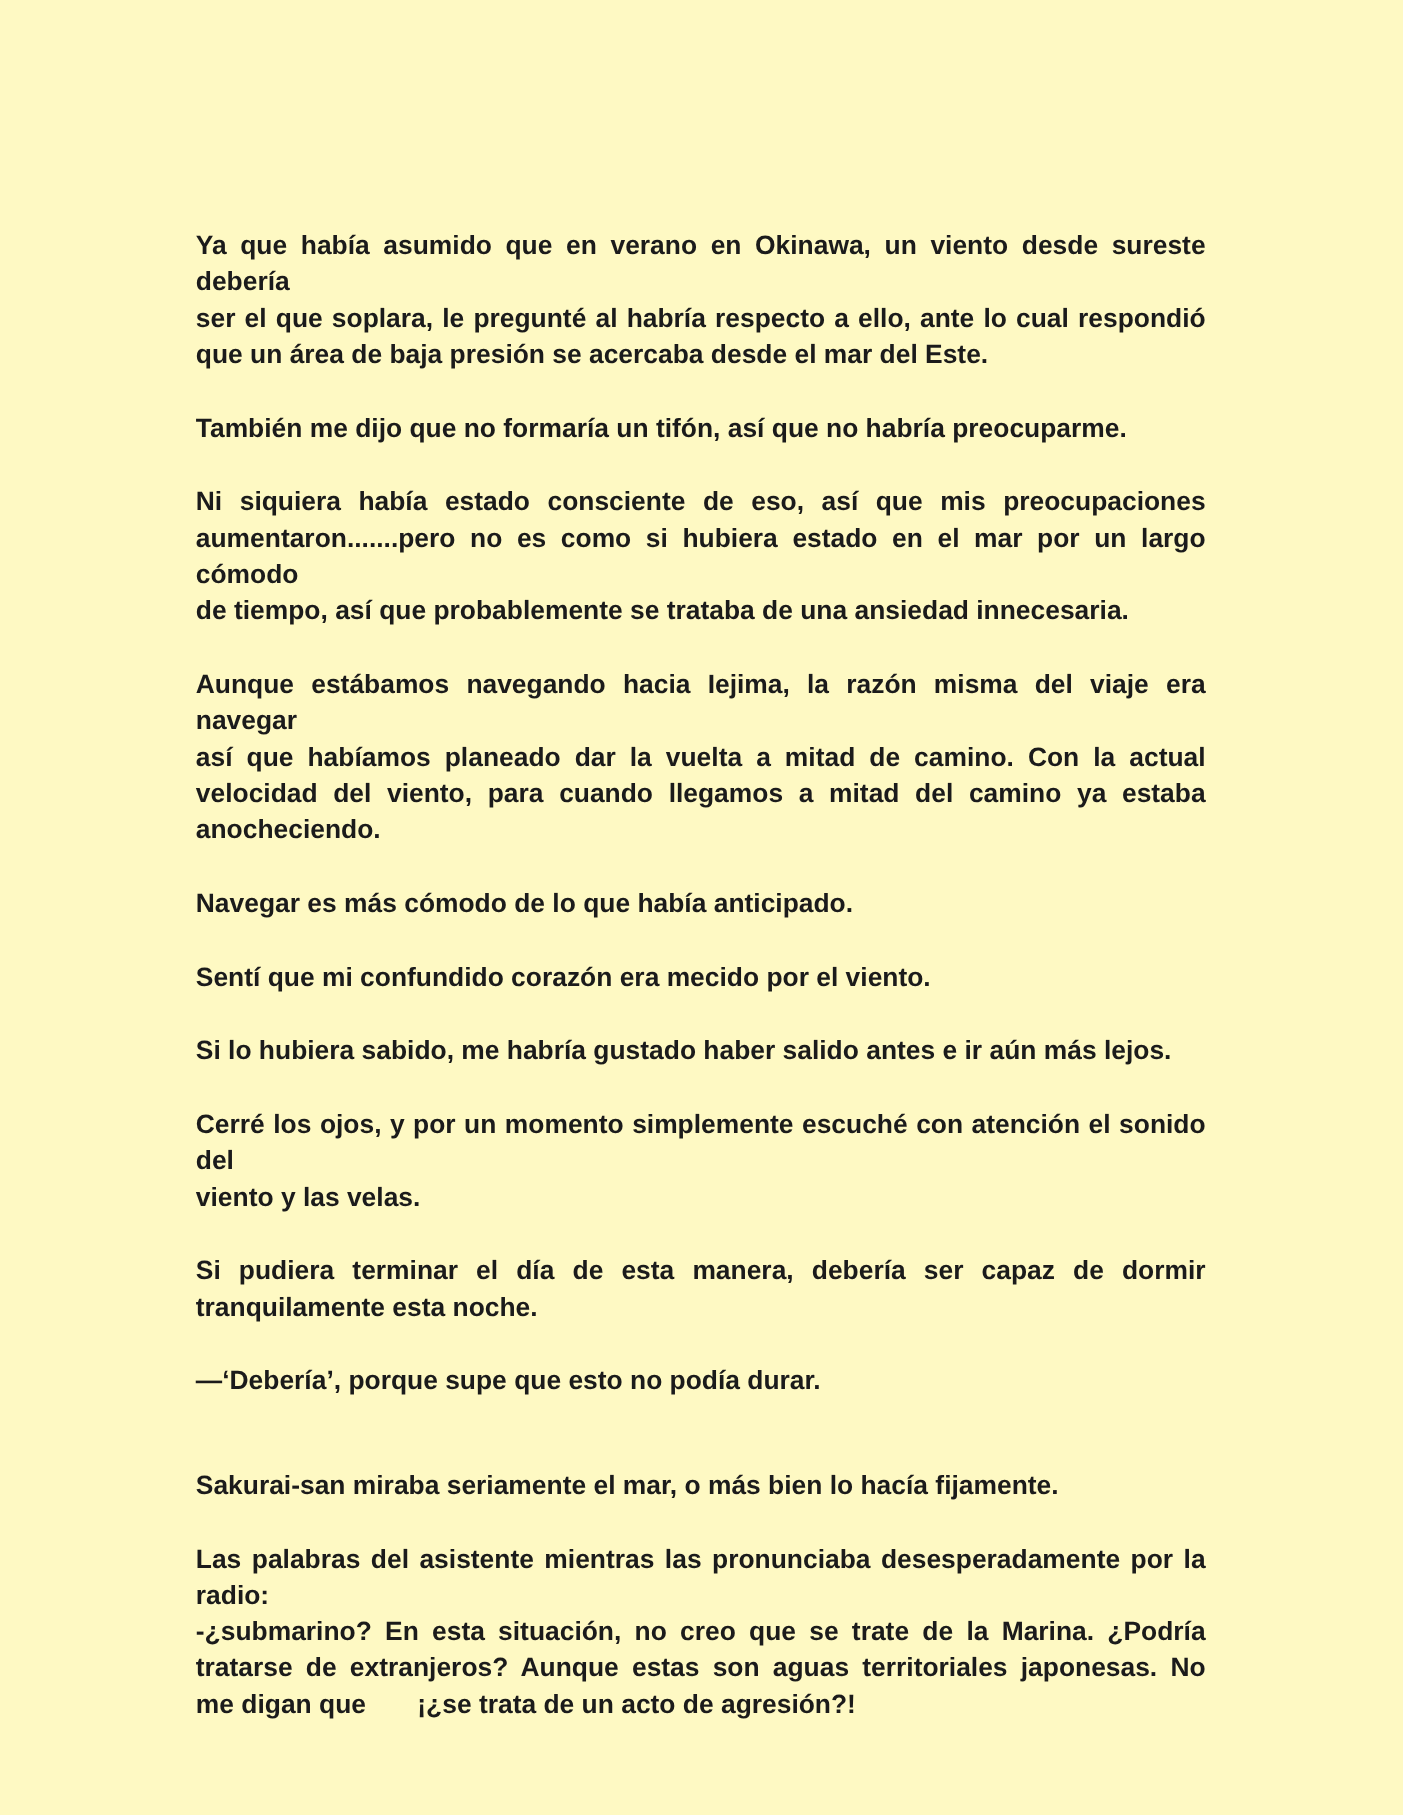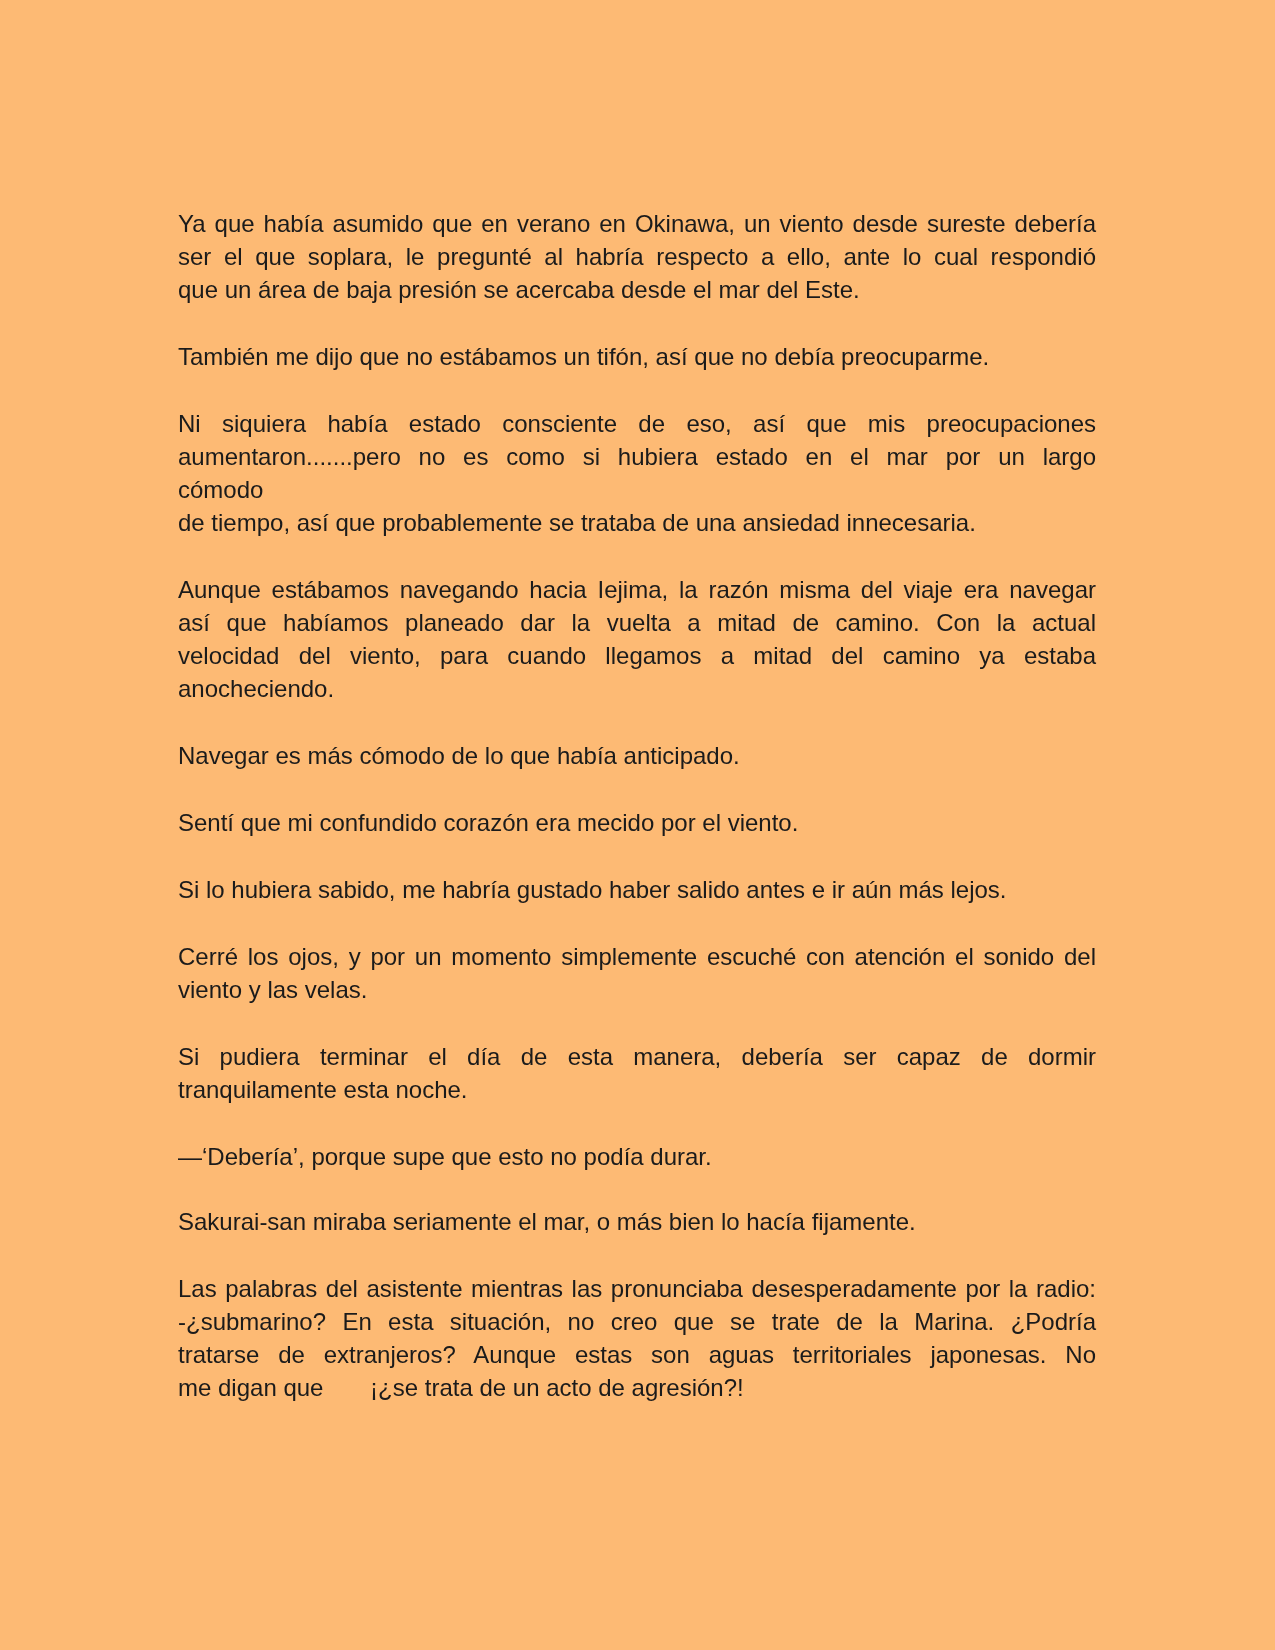--- a/index.html
+++ b/index.html
@@ -10,40 +10,41 @@
   body {
     width: 1275px;
     height: 1650px;
     background: #ffffff;
     position: relative;
     font-family: "Liberation Sans", sans-serif;
   }
   .page {
     position: absolute;
     inset: 0;
-    background: #fdba74;
+    background: #fef9c3;
+    font-weight: bold;
   }
   .text-column {
     position: absolute;
     left: 178px;
     top: 207px;
     width: 918px;
     color: #1b1b1b;
     font-size: 24px;
     line-height: 33px;
     letter-spacing: 0px;
   }
   .paragraph {
     margin: 34px 0 0 0;
   }
   .paragraph:first-child {
     margin-top: 0;
   }
   .paragraph.extra-gap {
-    margin-top: 32px;
+    margin-top: 62px;
   }
   .line {
     text-align: left;
     white-space: normal;
   }
   .line.justify {
     text-align: justify;
     text-align-last: justify;
   }
 </style>
@@ -51,21 +52,21 @@
 <body>
 
 <main class="page">
   <section class="text-column" style="color: rgb(27, 27, 27);">
       <div class="paragraph">
         <div class="line justify">Ya que había asumido que en verano en Okinawa, un viento desde sureste debería</div>
         <div class="line justify">ser el que soplara, le pregunté al habría respecto a ello, ante lo cual respondió</div>
         <div class="line">que un área de baja presión se acercaba desde el mar del Este.</div>
       </div>
       <div class="paragraph">
-        <div class="line">También me dijo que no estábamos un tifón, así que no debía preocuparme.</div>
+        <div class="line">También me dijo que no formaría un tifón, así que no habría preocuparme.</div>
       </div>
       <div class="paragraph">
         <div class="line justify">Ni siquiera había estado consciente de eso, así que mis preocupaciones</div>
         <div class="line justify">aumentaron.......pero no es como si hubiera estado en el mar por un largo</div>
         <div class="line">cómodo</div>
         <div class="line">de tiempo, así que probablemente se trataba de una ansiedad innecesaria.</div>
       </div>
       <div class="paragraph">
         <div class="line justify">Aunque estábamos navegando hacia Iejima, la razón misma del viaje era navegar</div>
         <div class="line justify">así que habíamos planeado dar la vuelta a mitad de camino. Con la actual</div>

